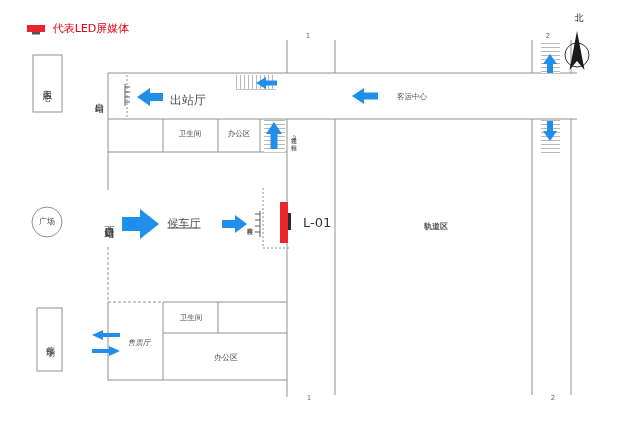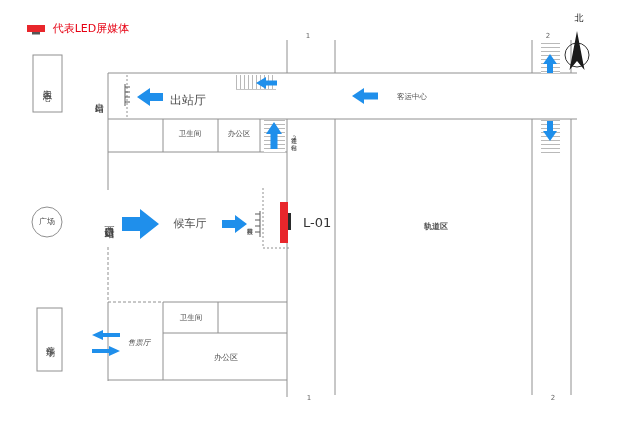--- a/index.html
+++ b/index.html
@@ -112,21 +112,21 @@
   <div class="lbl vtext" style="left:50px;top:340px;font-size:9px;">停车场</div>
 
   <div class="lbl vtext" style="left:99px;top:97px;font-size:9px;color:#3d3d3d;">出站口</div>
   <div class="lbl vtext whitebg" style="left:109px;top:220px;font-size:10px;color:#3d3d3d;">西进站口</div>
   <div class="lbl vtext" style="left:250px;top:224px;font-size:6px;letter-spacing:0;">检票口</div>
   <div class="lbl vtext" style="left:294px;top:137px;font-size:6px;letter-spacing:0;">通往2站台</div>
 
   <div class="lbl" style="left:188px;top:100px;font-size:12px;">出站厅</div>
   <div class="lbl" style="left:190px;top:134px;font-size:7.5px;">卫生间</div>
   <div class="lbl" style="left:239px;top:134px;font-size:7.5px;">办公区</div>
-  <div class="lbl" style="left:190px;top:223px;font-size:11px;">候车厅</div>
+  <div class="lbl" style="left:184px;top:223px;font-size:11px;text-decoration:underline;">候车厅</div>
   <div class="lbl" style="left:412px;top:97px;font-size:7.5px;">客运中心</div>
   <div class="lbl" style="left:436px;top:227px;font-size:8px;font-weight:bold;">轨道区</div>
   <div class="lbl" style="left:139px;top:343px;font-size:7.5px;font-style:italic;">售票厅</div>
   <div class="lbl" style="left:191px;top:318px;font-size:7.5px;">卫生间</div>
   <div class="lbl" style="left:226px;top:358px;font-size:8px;">办公区</div>
 
   <div class="lbl" style="left:303px;top:222px;font-size:13px;color:#333;transform:translate(0,-50%);">L-01</div>
 
   <div class="lbl" style="left:308px;top:36px;font-size:7px;color:#666;">1</div>
   <div class="lbl" style="left:309px;top:398px;font-size:7px;color:#666;">1</div>

